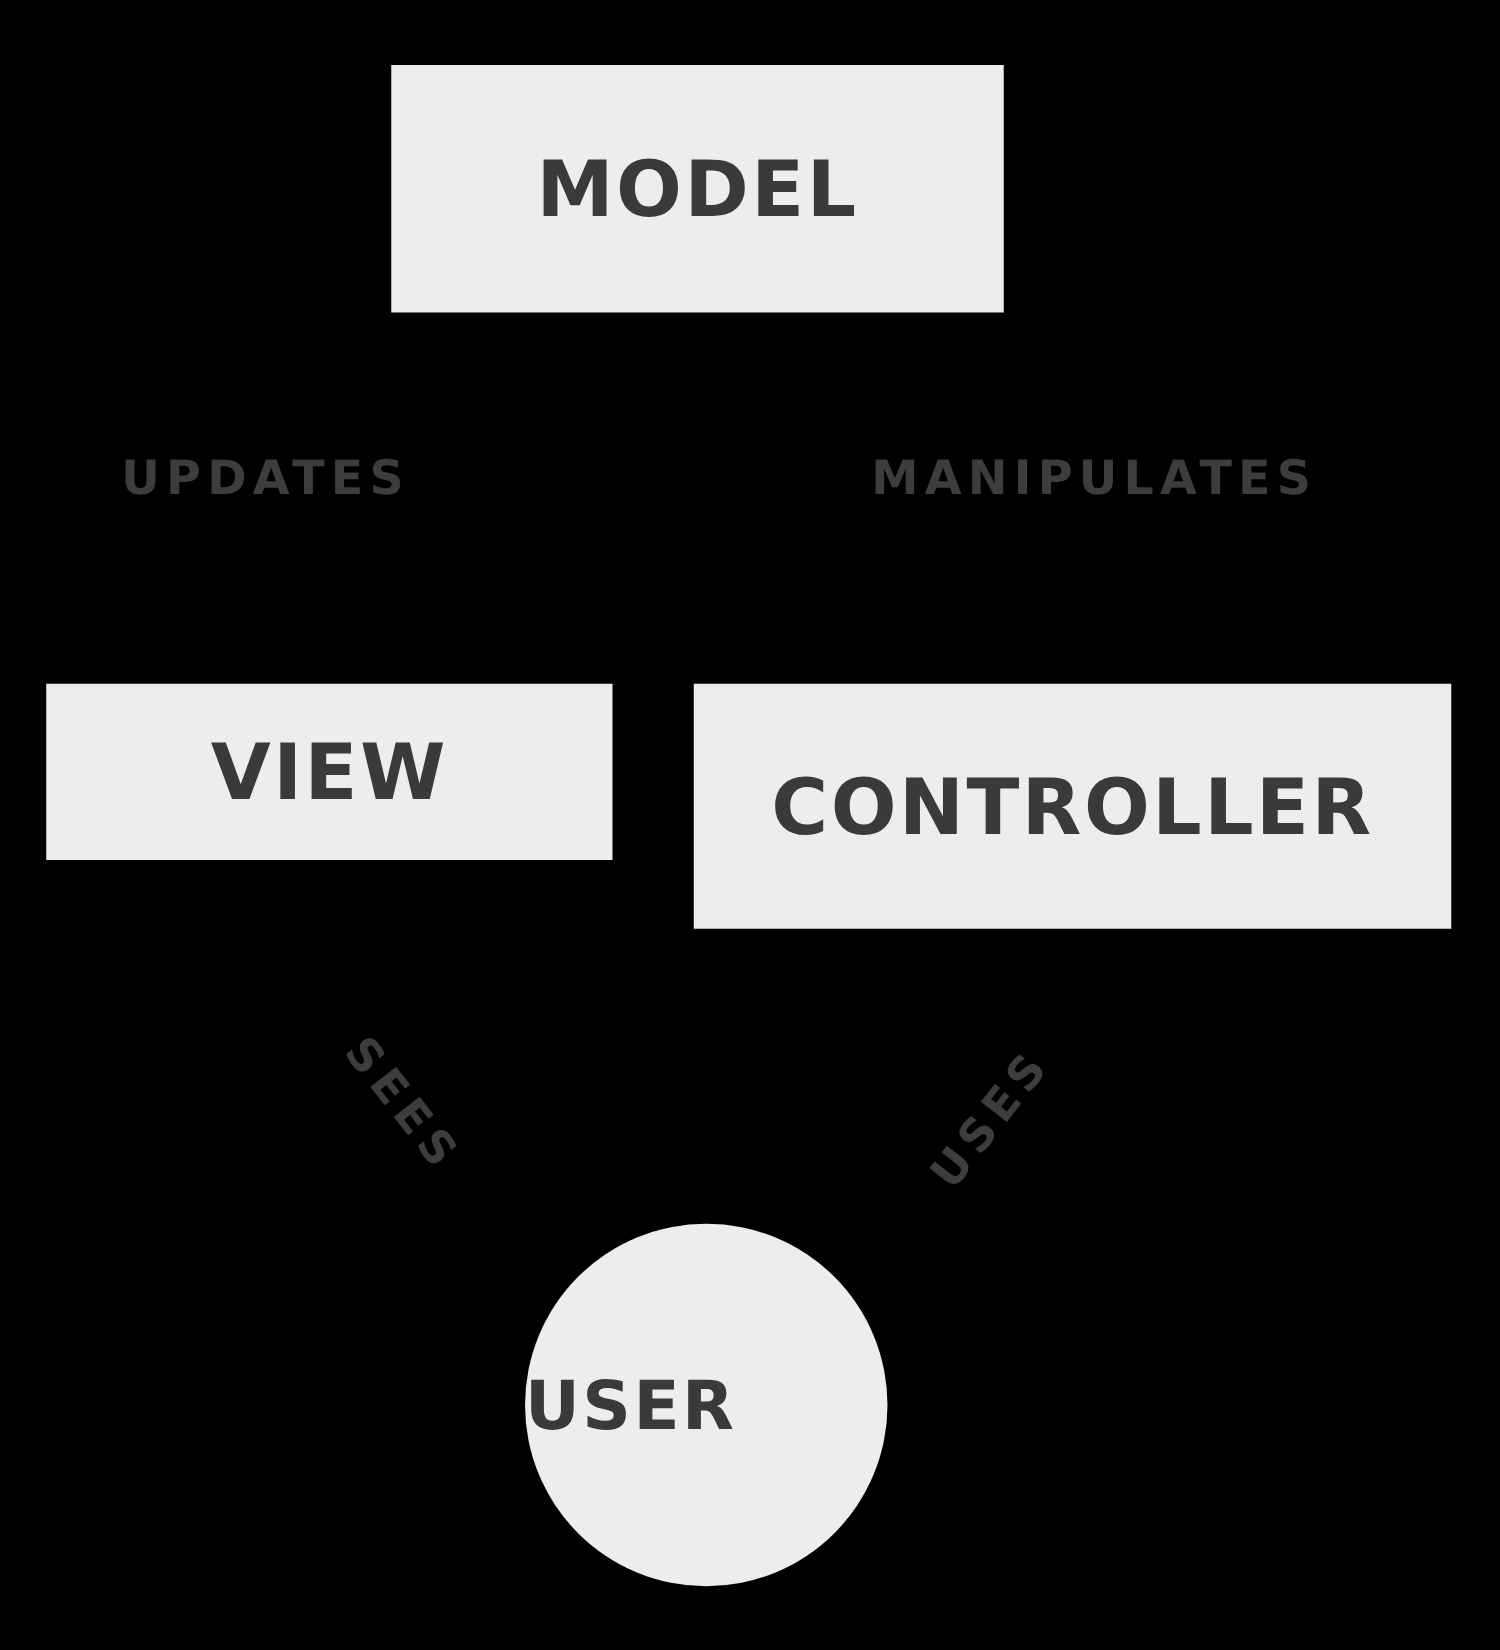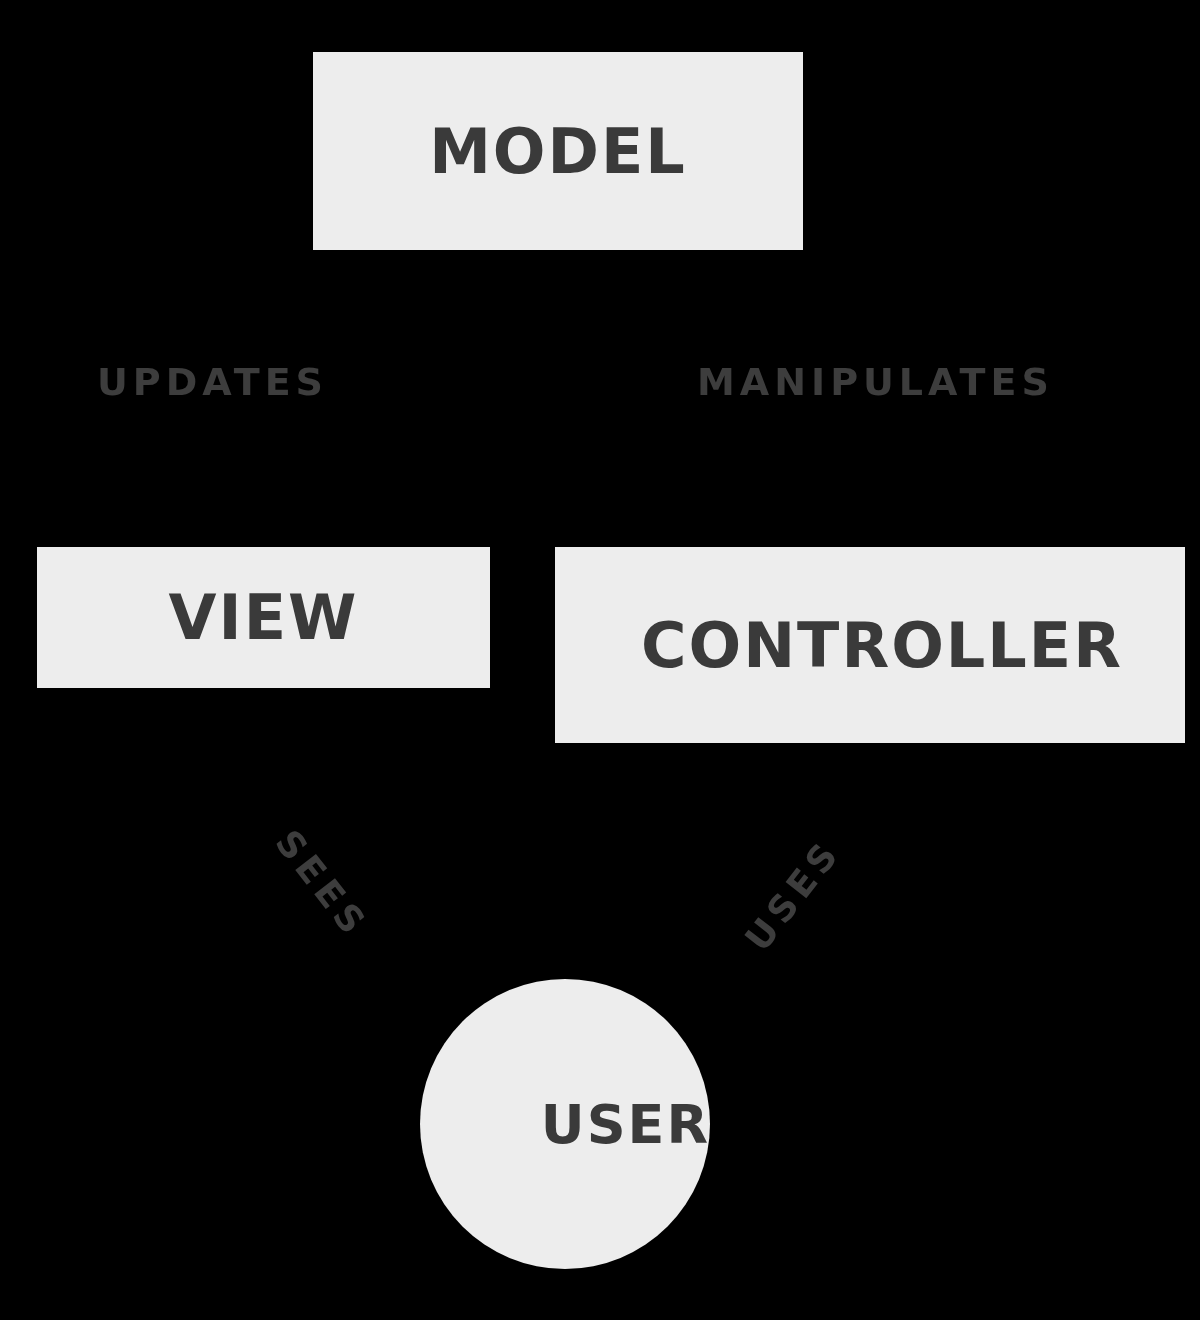--- a/index.html
+++ b/index.html
@@ -40,21 +40,20 @@
     left: 37px;
     top: 547px;
     width: 453px;
     height: 141px;
   }
   .controller-box {
     left: 555px;
     top: 547px;
     width: 606px;
     height: 196px;
-    padding-left: 24px;
   }
   .edge-label {
     position: absolute;
     color: #3d3d3d;
     font-weight: 700;
     font-size: 38px;
     letter-spacing: 5px;
     white-space: nowrap;
   }
   .updates-label {
@@ -86,21 +85,21 @@
   .user-circle {
     position: absolute;
     left: 420px;
     top: 979px;
     width: 290px;
     height: 290px;
     border-radius: 50%;
     background: #ededed;
     display: flex;
     align-items: center;
-    justify-content: flex-end;
+    justify-content: flex-start;
   }
   .user-circle .node-label {
     color: #3a3a3a;
     font-weight: 700;
     font-size: 54px;
     letter-spacing: 2px;
   }
 </style>
 </head>
 <body>

